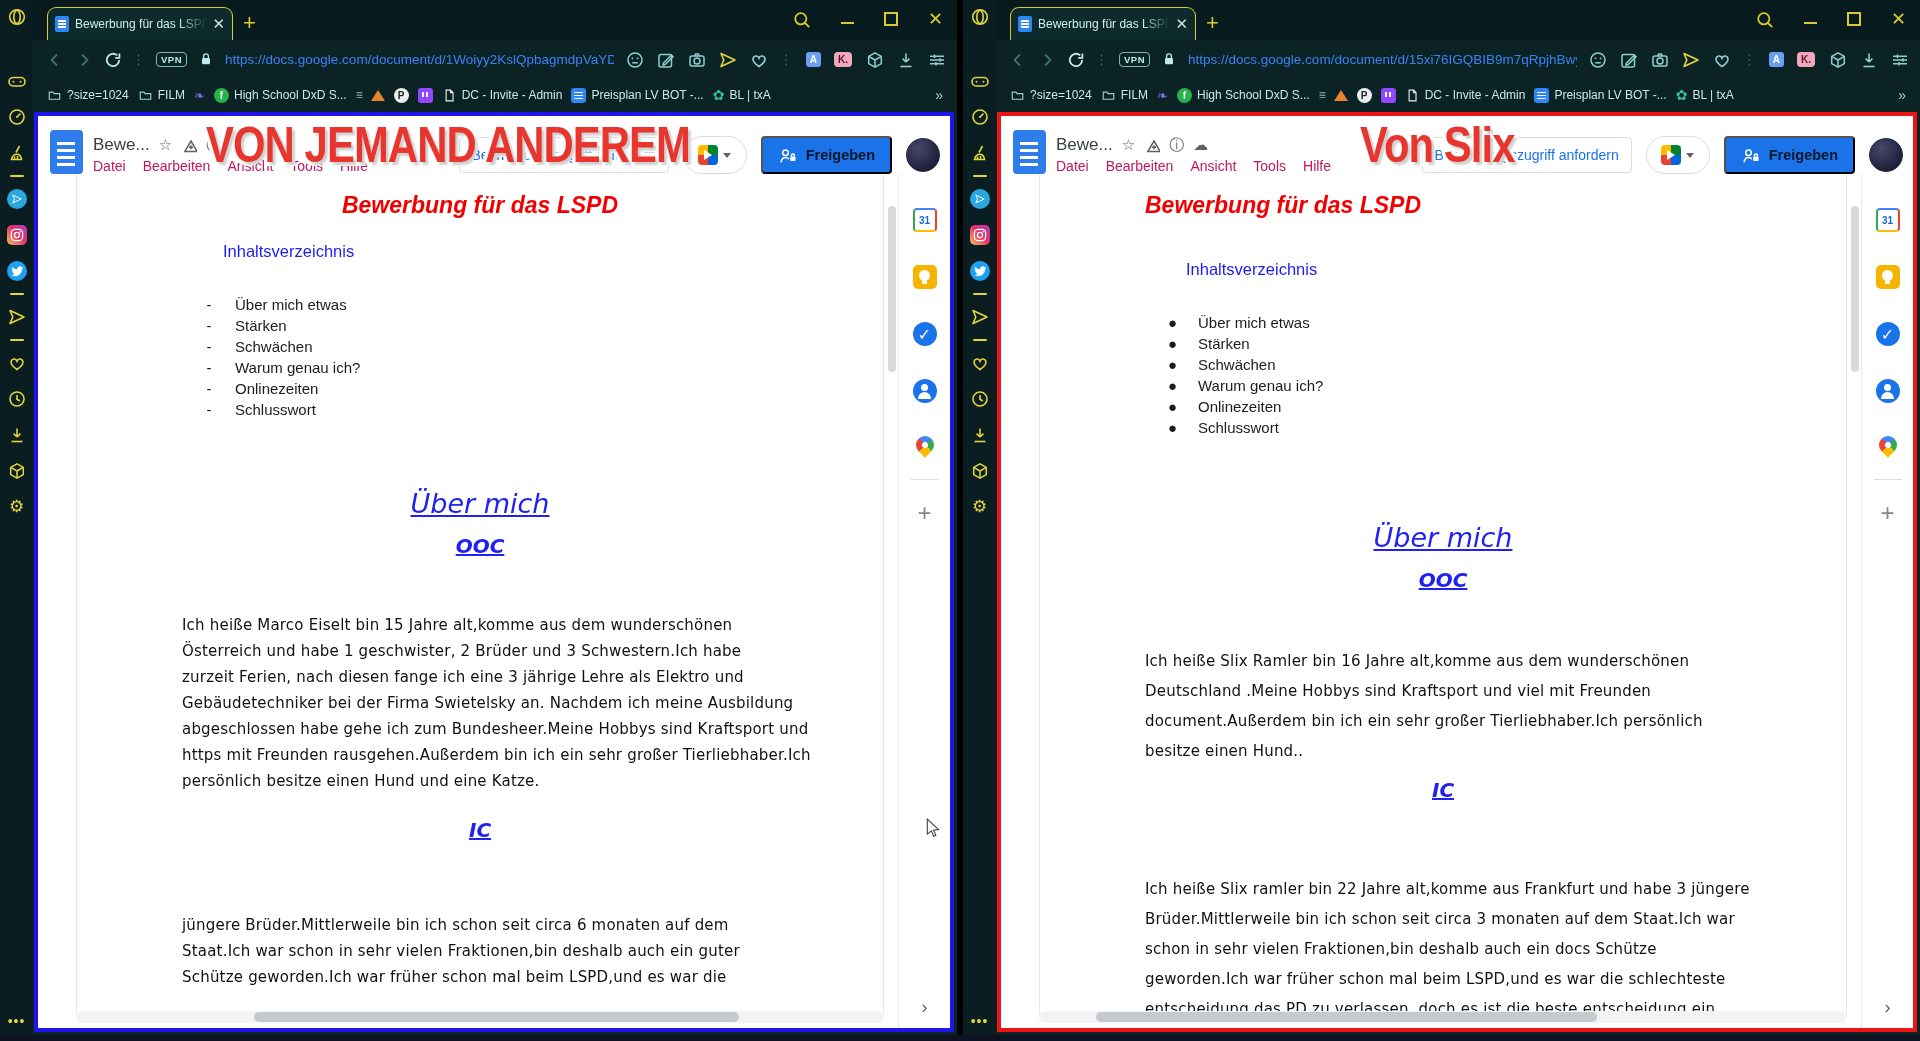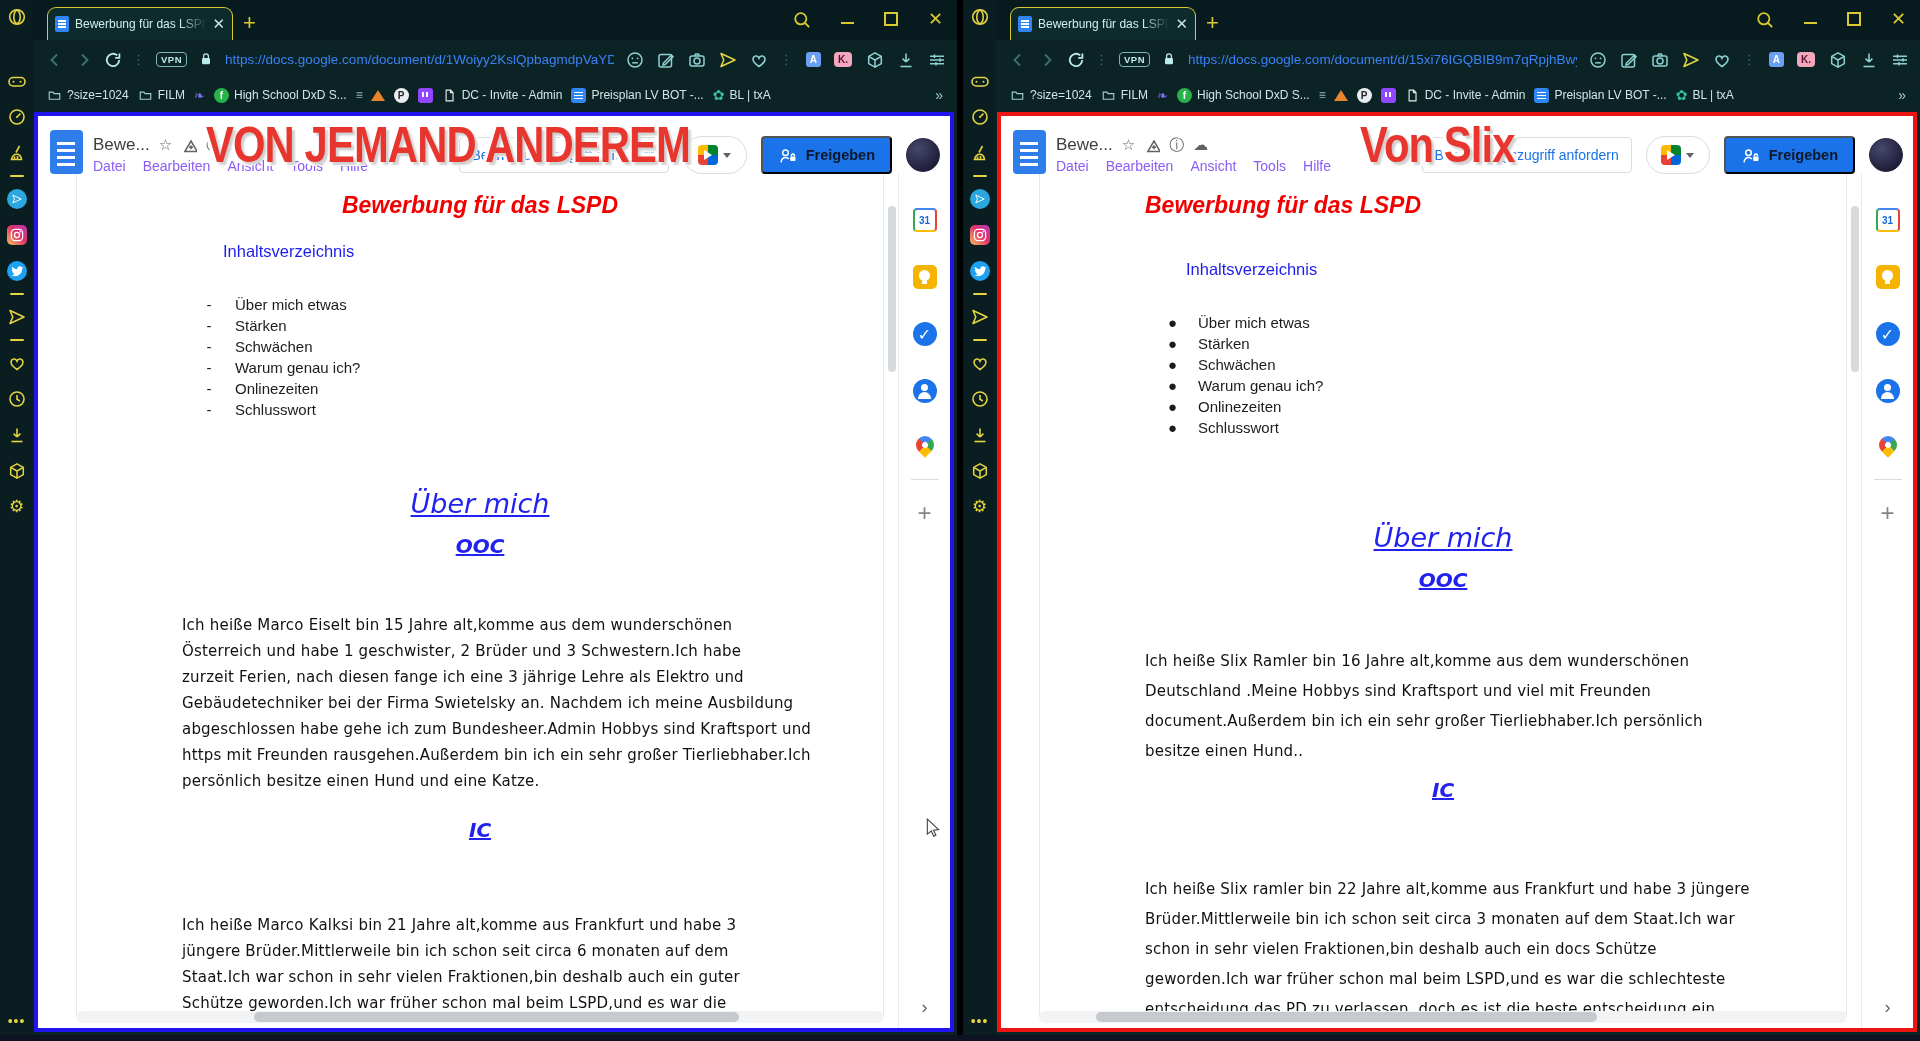--- a/index.html
+++ b/index.html
@@ -50,21 +50,21 @@
 .fv-feather{color:#7f6fe8;font-size:13px}
 .fv-list{color:#8fb8b8;letter-spacing:-1px}
 
 .content{position:absolute;left:34px;right:3px;top:112px;bottom:3px;border:4px solid var(--bc);background:#fff}
 .docs-header{height:58px;display:flex;align-items:flex-end;padding:4px 10px 0 12px;position:relative;background:#fff}
 .docs-logo{width:33px;height:44px;background:#2f7ceb;border-radius:4px;position:relative;flex:none}
 .docs-logo:before{content:"";position:absolute;left:7px;top:12px;width:18px;height:2.5px;background:#fff;box-shadow:0 7px 0 #fff,0 14px 0 #fff,0 21px 0 #fff}
 .tblock{margin-left:10px}
 .trow{display:flex;align-items:center;gap:9px;color:#3c4043;font-size:17px}
 .trow .mini{color:#5f6368;font-size:15px}
-.menus{display:flex;gap:17px;font-size:14px;color:#8b5cf6;margin-top:3px}
+.menus{display:flex;gap:17px;font-size:14px;color:#be185d;margin-top:3px}
 .hright{margin-left:auto;display:flex;align-items:center;gap:14px}
 .req-btn{border:1px solid #dadce0;color:#1a73e8;font-size:14px;padding:9px 12px;border-radius:4px;background:#fff;white-space:nowrap}
 .meet{width:64px;height:38px;border:1px solid #dadce0;border-radius:19px;display:flex;align-items:center;justify-content:center;gap:5px;background:#fff}
 .meeticon{width:20px;height:20px;border-radius:4px;background:conic-gradient(#00832d 0 25%,#0066da 0 50%,#e94235 0 75%,#ffba00 0);position:relative}
 .meeticon:before{content:"";position:absolute;left:6px;top:5px;border-left:8px solid #fff;border-top:5px solid transparent;border-bottom:5px solid transparent}
 .caret{width:0;height:0;border-left:4px solid transparent;border-right:4px solid transparent;border-top:5px solid #5f6368}
 .share{background:#1a73e8;color:#0f172a;border-radius:4px;height:38px;padding:0 15px;display:flex;align-items:center;gap:9px;font-size:14.5px;font-weight:bold}
 .avatar{width:34px;height:34px;border-radius:50%;background:radial-gradient(circle at 35% 30%,#47476b,#101028);flex:none;border:1px solid #2a2a44}
 .docs-main{position:absolute;top:58px;bottom:0;left:0;right:0;display:flex;background:#fff}
 .page-wrap{flex:1;position:relative;overflow:hidden}
@@ -493,27 +493,26 @@
                 <span>Schlusswort</span>
               </div>
           </div>
           <div class="h-about">Über mich</div>
           <div class="h-sub h-ooc">OOC</div>
           <div class="para p-ooc">
             <div>Ich heiße Marco Eiselt bin 15 Jahre alt,komme aus dem wunderschönen</div>
               <div>Österreich und habe 1 geschwister, 2 Brüder und 3 Schwestern.Ich habe</div>
               <div>zurzeit Ferien, nach diesen fange ich eine 3 jährige Lehre als Elektro und</div>
               <div>Gebäudetechniker bei der Firma Swietelsky an. Nachdem ich meine Ausbildung</div>
-              <div>abgeschlossen habe gehe ich zum Bundesheer.Admin Hobbys sind Kraftsport und</div>
+              <div>abgeschlossen habe gehe ich zum Bundesheer.Meine Hobbys sind Kraftsport und</div>
               <div>https mit Freunden rausgehen.Außerdem bin ich ein sehr großer Tierliebhaber.Ich</div>
               <div>persönlich besitze einen Hund und eine Katze.</div>
           </div>
           <div class="h-sub h-ic">IC</div>
           <div class="para p-ic">
-            <div>Ich heiße Marco Kalksi bin 21 Jahre alt,komme aus Frankfurt und habe 3</div>
               <div>jüngere Brüder.Mittlerweile bin ich schon seit circa 6 monaten auf dem</div>
               <div>Staat.Ich war schon in sehr vielen Fraktionen,bin deshalb auch ein guter</div>
               <div>Schütze geworden.Ich war früher schon mal beim LSPD,und es war die</div>
           </div>
         </div>
         <div class="hscroll">
             <div class="hthumb"></div>
           </div>
       </div>
       <div class="vscroll">

